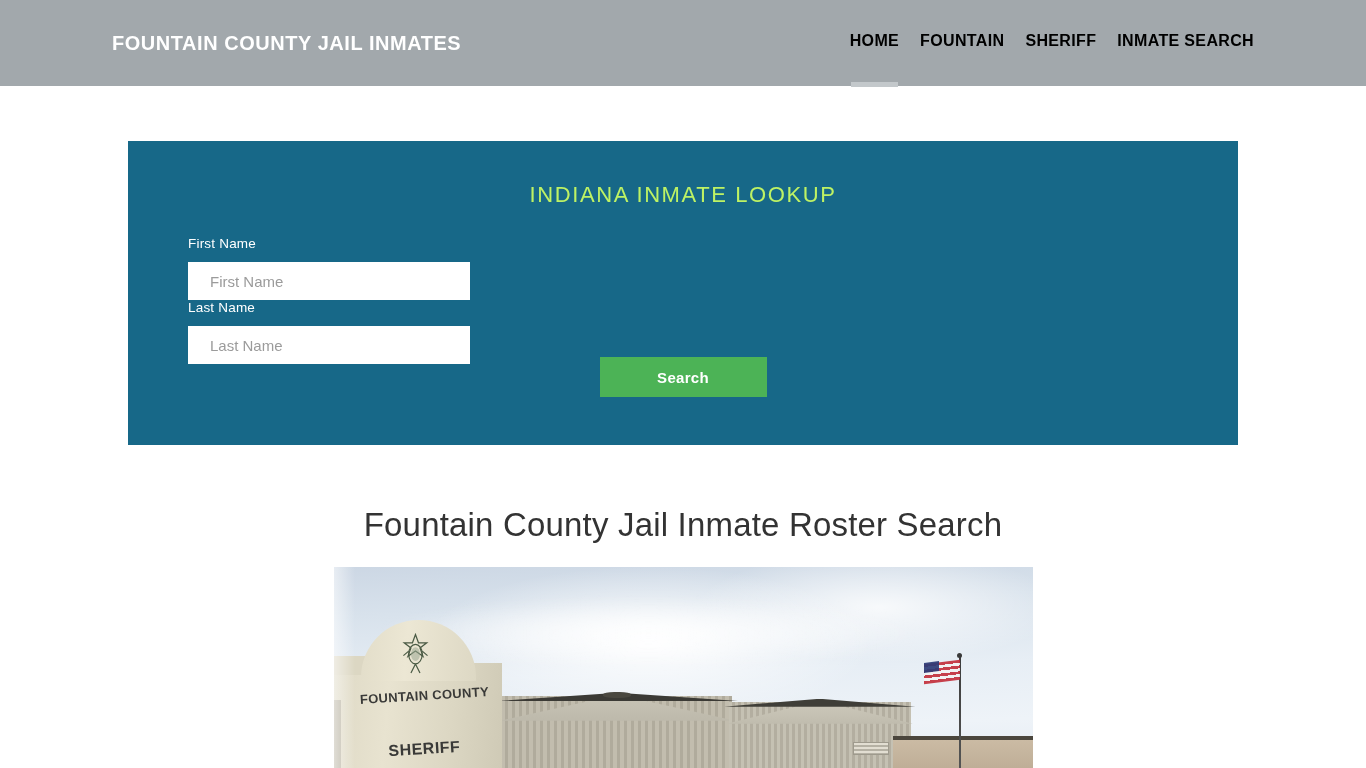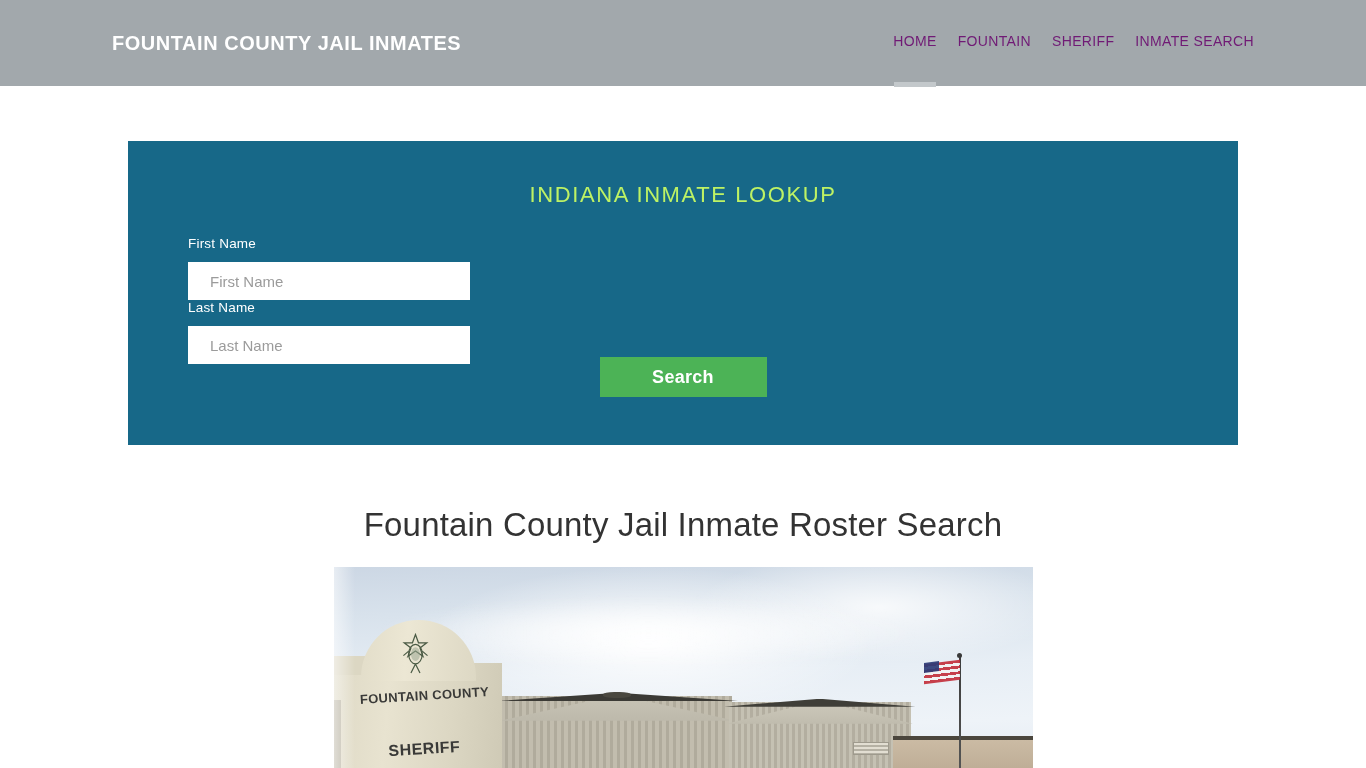--- a/index.html
+++ b/index.html
@@ -43,23 +43,23 @@
     right: 112px;
     top: 31px;
     display: flex;
     align-items: flex-start;
     gap: 21px;
     white-space: nowrap;
   }
 
   .nav-item {
     position: relative;
-    color: #701a75;
-    font-size: 14px;
-    font-weight: normal;
+    color: #000000;
+    font-size: 16px;
+    font-weight: bold;
     letter-spacing: 0.35px;
     text-decoration: none;
     line-height: 20px;
     padding-bottom: 4px;
     cursor: pointer;
   }
 
   .nav-item.is-active::after {
     content: "";
     position: absolute;
@@ -142,21 +142,21 @@
     justify-content: center;
   }
 
   .search-btn {
     width: 167px;
     height: 40px;
     background: #4cb356;
     border: none;
     color: #ffffff;
     font-family: "Liberation Sans", sans-serif;
-    font-size: 18px;
+    font-size: 15px;
     font-weight: bold;
     letter-spacing: 0.3px;
     cursor: pointer;
     border-radius: 0;
   }
 
   
   .page-heading {
     position: absolute;
     left: 0;

